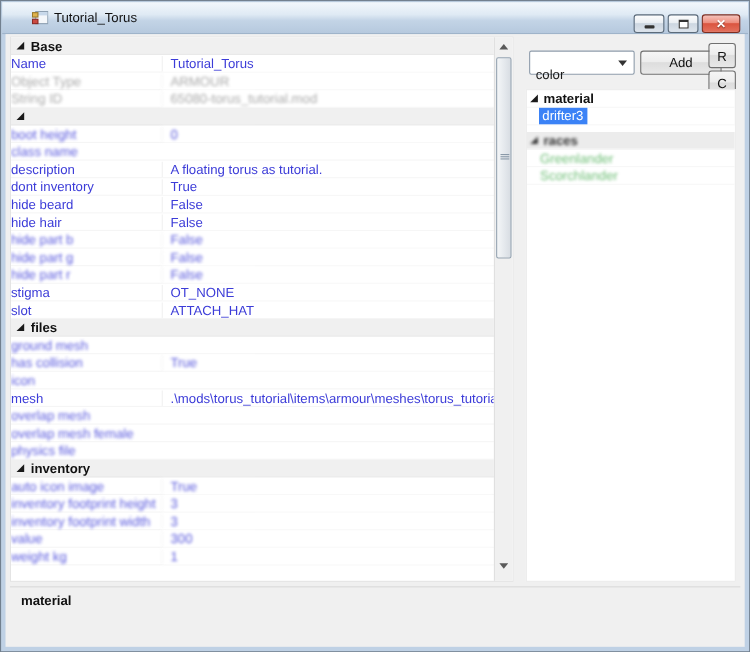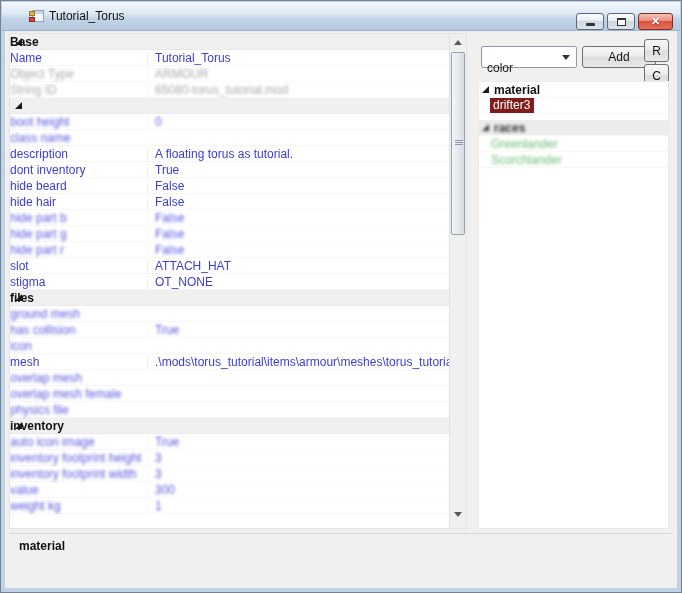--- a/index.html
+++ b/index.html
@@ -38,21 +38,21 @@
     background:#fff;border:1px solid #e4e4e4;display:flex;
   }
   .rows{width:440px;overflow:hidden;}
   .vscroll{width:17px;background:#f0f0f0;border-left:1px solid #e0e0e0;position:relative;}
   .row{height:16px;display:flex;align-items:center;position:relative;border-bottom:1px solid #f5f5f5;}
   .cat-row{background:#f0f0f0;border-bottom:1px solid #e9e9e9;}
   .expander{
     position:absolute;left:5px;top:4px;width:0;height:0;
     border-left:7px solid transparent;border-bottom:7px solid #1a1a1a;
   }
-  .cat-label{font-weight:bold;color:#111;}
+  .cat-label{margin-left:18px;font-weight:bold;color:#111;}
   .plabel{width:137px;overflow:hidden;white-space:nowrap;}
   .pvalue{flex:1;border-left:1px solid #f0f0f0;padding-left:7px;overflow:hidden;white-space:nowrap;background:#fff;}
   .c-blue{color:#3c3cd8;}
   .c-gray{color:#9c9c9c;}
   .c-green{color:#55b35e;}
   .blur{filter:blur(1.6px);opacity:.85;}
   
   .sb-arrow{position:absolute;left:0;width:16px;height:15px;display:flex;align-items:center;justify-content:center;}
   .sb-up{top:1px;}
   .sb-down{bottom:6px;}
@@ -81,21 +81,21 @@
   .btn-c{left:643px;top:63px;width:25px;height:23px;}
   
   .matlist{
     position:absolute;left:477px;top:80px;width:191px;height:448px;
     background:#fff;border:1px solid #ececec;overflow:hidden;
   }
   .mrow{height:16px;display:flex;align-items:center;position:relative;border-bottom:1px solid #f7f7f7;}
   .mrow .expander{left:3px;}
   .mcat-label{margin-left:15px;font-weight:bold;color:#111;}
   .mitem{margin-left:12px;}
-  .sel{background:#7f1d1d;color:#fff;padding:0 4px 1px 3px;margin-left:11px;}
+  .sel{background:#3b82f6;color:#fff;padding:0 4px 1px 3px;margin-left:11px;}
   .mcat-gray{background:#ececec;}
   .spacer{height:6px;background:#fff;}
   
   .helppanel{
     position:absolute;left:8px;top:532px;width:664px;height:54px;
     background:#f0f0f0;border-top:1px solid #d9d9d9;
   }
   .help-title{position:absolute;left:10px;top:5px;font-weight:bold;color:#111;}
 </style>
 </head>
@@ -176,26 +176,26 @@
         </div>
         <div class="row">
           <span class="plabel c-blue blur">hide part g</span>
           <span class="pvalue c-blue blur">False</span>
         </div>
         <div class="row">
           <span class="plabel c-blue blur">hide part r</span>
           <span class="pvalue c-blue blur">False</span>
         </div>
         <div class="row">
+          <span class="plabel c-blue">stigma</span>
+          <span class="pvalue c-blue">OT_NONE</span>
+        </div>
+        <div class="row">
           <span class="plabel c-blue">slot</span>
           <span class="pvalue c-blue">ATTACH_HAT</span>
-        </div>
-        <div class="row">
-          <span class="plabel c-blue">stigma</span>
-          <span class="pvalue c-blue">OT_NONE</span>
         </div>
         <div class="row cat-row">
           <div class="expander"></div>
           <span class="cat-label">files</span>
         </div>
         <div class="row">
           <span class="plabel c-blue blur">ground mesh</span>
           <span class="pvalue c-blue blur"></span>
         </div>
         <div class="row">

